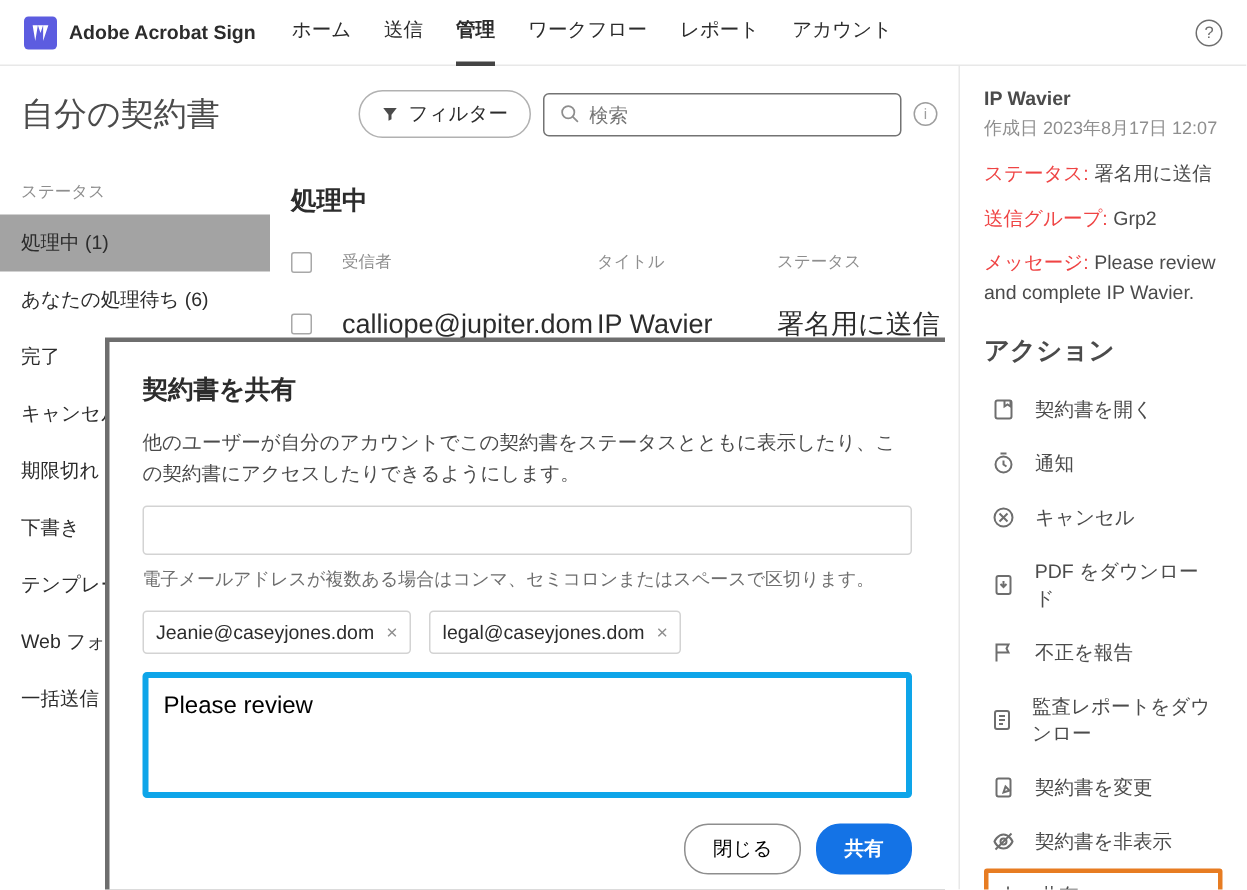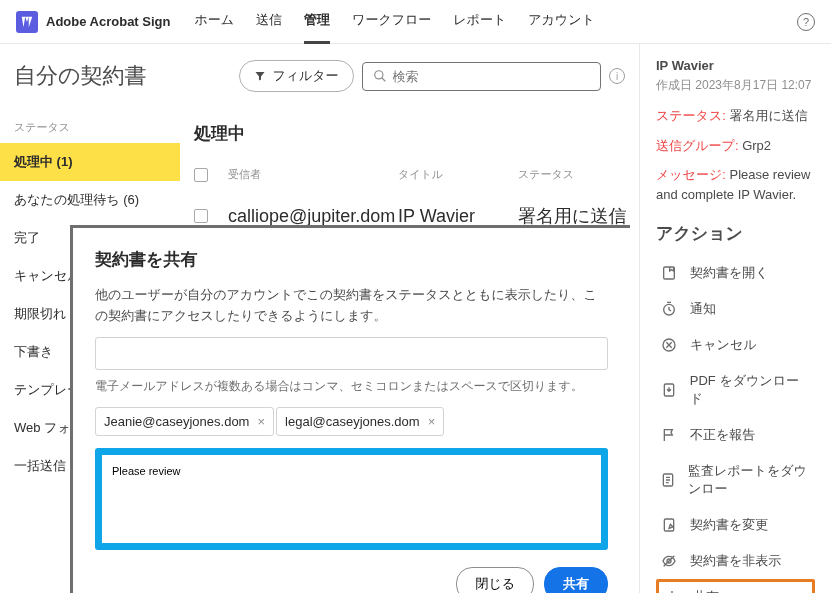--- a/index.html
+++ b/index.html
@@ -20,21 +20,21 @@
 .page-title { font-size: 22px; font-weight: 400; color: #4b4b4b; flex: 1; }
 .filterbtn { border: 1px solid #b1b1b1; border-radius: 16px; padding: 6px 14px; display: flex; align-items: center; gap: 6px; cursor: pointer; font-size: 13px; }
 .searchbox { border: 1px solid #737373; border-radius: 4px; padding: 6px 10px; display: flex; align-items: center; gap: 6px; flex: 1; max-width: 260px; }
 .searchbox input { border: none; outline: none; font-size: 13px; flex: 1; }
 .info-icon { width: 16px; height: 16px; border: 1.5px solid #9e9e9e; border-radius: 50%; display: flex; align-items: center; justify-content: center; font-size: 10px; color: #9e9e9e; cursor: pointer; }
 
 .leftbody { display: flex; flex: 1; }
 .sidebar { width: 180px; padding-top: 8px; }
 .sidelabel { font-size: 11px; color: #8e8e8e; padding: 4px 14px 8px; }
 .sideitem { padding: 10px 14px; cursor: pointer; font-size: 13px; }
-.sideitem.sel { background: #fde047; font-weight: bold; }
+.sideitem.sel { background: #a3a3a3; }
 
 .content { flex: 1; padding: 8px 0 0 14px; }
 .section-title { font-size: 17px; font-weight: 600; padding: 6px 0 14px; }
 .thead { display: flex; align-items: center; font-size: 11px; color: #8e8e8e; padding: 8px 0; }
 .trow { display: flex; align-items: center; padding: 14px 0; font-size: 18px; }
 .col-chk { width: 34px; }
 .col-rec { width: 170px; }
 .col-title { width: 120px; }
 .col-status { flex: 1; }
 .chk { width: 14px; height: 14px; border: 1.5px solid #a8a8a8; border-radius: 2px; }
@@ -48,24 +48,24 @@
 .action-item { display: flex; align-items: center; gap: 12px; padding: 9px 4px; cursor: pointer; }
 .action-item.highlighted { border: 3px solid #e77c22; border-radius: 2px; padding: 6px 4px; }
 .action-icon { width: 18px; height: 18px; display: flex; align-items: center; justify-content: center; color: #6e6e6e; }
 
 .modal-scrim { position: absolute; top: 225px; left: 70px; width: 560px; background: #6e6e6e; padding: 3px 0 0 3px; }
 .modal { background: #fff; padding: 20px 22px 18px; }
 .modal-title { font-size: 17px; font-weight: 600; margin-bottom: 14px; }
 .modal-desc { font-size: 13px; color: #4b4b4b; line-height: 1.6; margin-bottom: 10px; }
 .modal-input { width: 100%; border: 1px solid #d3d3d3; border-radius: 3px; padding: 8px; font-size: 13px; margin-bottom: 8px; }
 .modal-hint { font-size: 12px; color: #6e6e6e; margin-bottom: 12px; }
-.chips { display: flex; gap: 2px; margin-bottom: 12px; }
+.chips { display: flex; gap: 12px; margin-bottom: 12px; }
 .chip { border: 1px solid #d3d3d3; border-radius: 3px; padding: 6px 8px; display: flex; align-items: center; gap: 8px; font-size: 13px; }
 .chip-x { color: #8e8e8e; cursor: pointer; }
-.modal-textarea { width: 100%; border: 7px solid #0ea5e9; border-radius: 3px; padding: 10px; font-size: 11px; resize: none; height: 102px; font-family: inherit; }
+.modal-textarea { width: 100%; border: 4px solid #0ea5e9; border-radius: 3px; padding: 10px; font-size: 16px; resize: none; height: 84px; font-family: inherit; }
 .modal-footer { display: flex; justify-content: flex-end; gap: 10px; margin-top: 14px; }
 .btn { border-radius: 16px; padding: 7px 18px; font-size: 13px; cursor: pointer; border: 1.5px solid #8e8e8e; background: #fff; }
 .btn.primary { background: #1473e6; color: #fff; border-color: #1473e6; font-weight: 600; }
 svg { display: block; }
 </style>
 </head>
 <body>
 
 <div class="topnav">
   <div class="logo">

